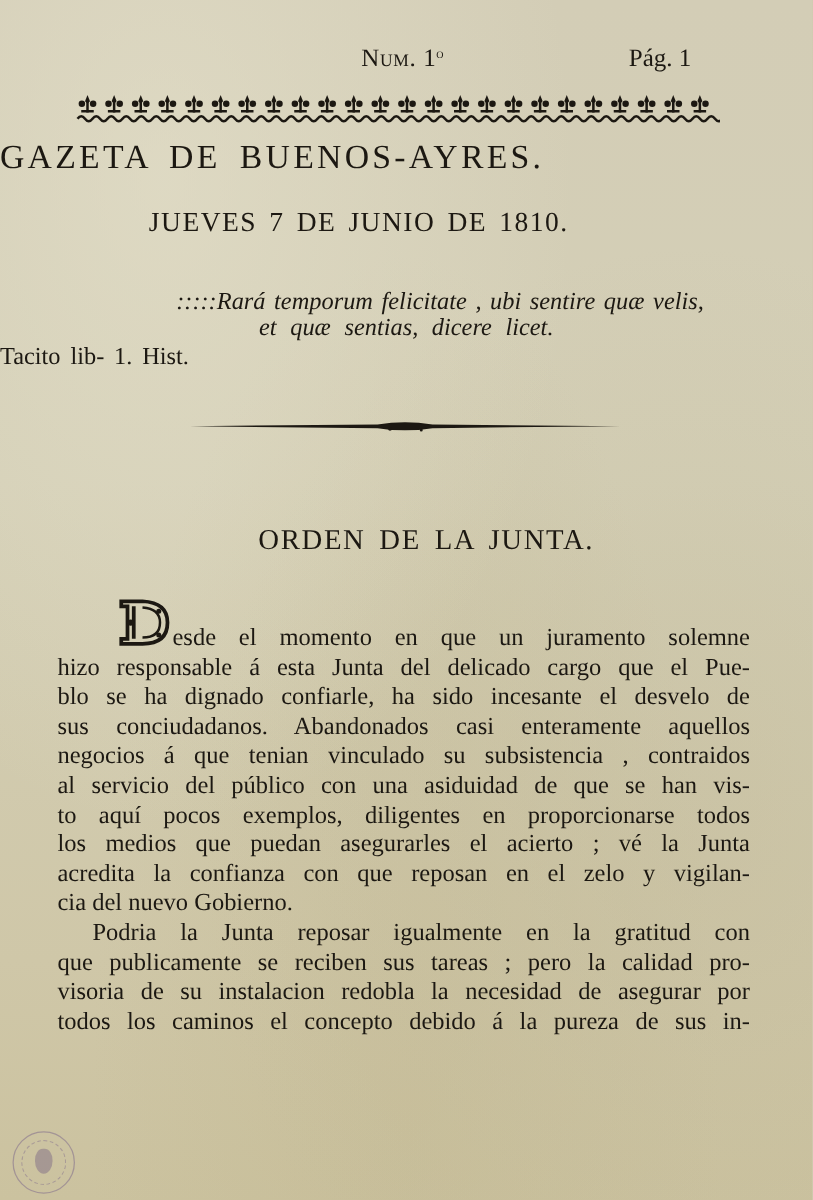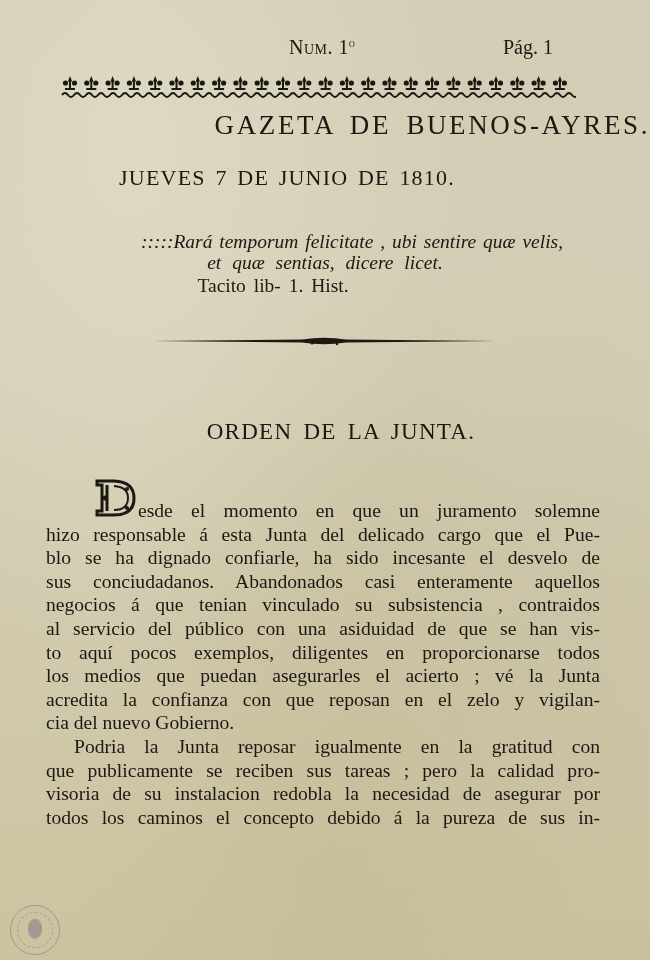--- a/index.html
+++ b/index.html
@@ -40,21 +40,21 @@
   }
 
   
   .ornament {
     left: 60px; top: 74px;
     width: 516px; height: 26px;
   }
 
   .masthead {
     left: 0; width: 650px; top: 110px;
-    text-align: right;
+    text-align: left;
     font-size: 27px;
     letter-spacing: 2.6px;
     word-spacing: 6px;
   }
   .dateline {
     left: 0; width: 574px; top: 165px;
     text-align: center;
     font-size: 22px;
     letter-spacing: 1.2px;
     word-spacing: 3px;
@@ -64,21 +64,20 @@
     left: 0; width: 650px; top: 231px;
     text-align: center;
     font-style: italic;
     font-size: 19.5px;
     line-height: 21px;
   }
   .epigraph .l1 { padding-left: 8px; word-spacing: 2px; margin-left: 46px; }
   .epigraph .l2 { word-spacing: 6px; }
   .attribution {
     left: 0; width: 546px; top: 275px;
-    text-align: center;
     font-size: 19.5px;
     word-spacing: 3px;
   }
 
   .rule {
     left: 152px; top: 333px;
     width: 344px; height: 16px;
   }
 
   .section-title {

